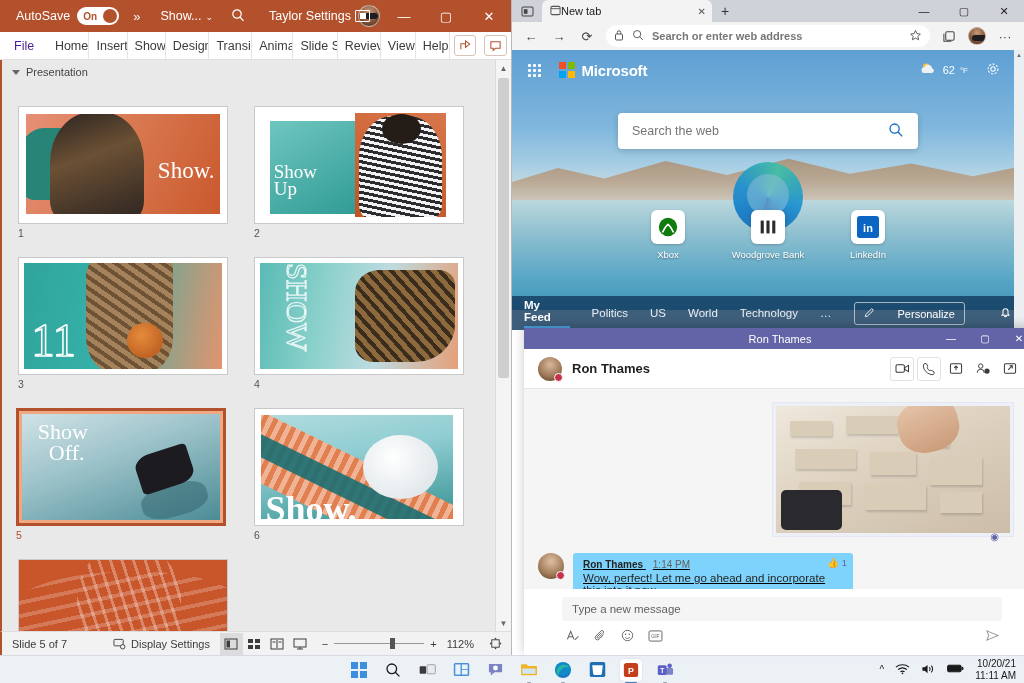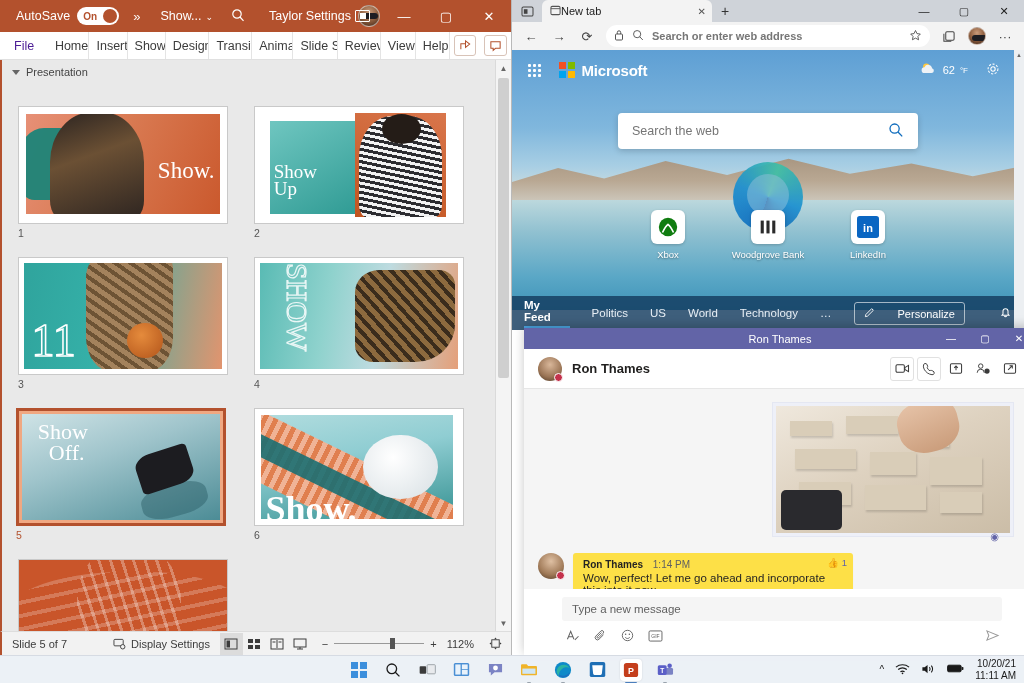--- a/index.html
+++ b/index.html
@@ -261,22 +261,22 @@
   .blk{ position:absolute; background:#d9cdb8; box-shadow:1px 2px 2px rgba(0,0,0,.15);}
   .hand{ position:absolute; right:22%; top:-4%; width:26%; height:40%;
     background:linear-gradient(170deg,#e6c3a8,#c99b79); border-radius:38% 38% 45% 45%; transform:rotate(-14deg);}
   .cam{ position:absolute; left:2%; bottom:2%; width:26%; height:32%; background:#2a2a2e; border-radius:5px;}
   .seen-eye{ position:absolute; right:14px; bottom:-6px; font-size:10px; color:#6264a7;}
   .chatrow{ position:absolute; left:14px; right:14px; top:164px; display:flex; gap:9px;}
   .c-avatar{ width:26px; height:26px; border-radius:50%; flex:0 0 26px; position:relative;
     background:radial-gradient(circle at 50% 32%, #dfc0a3 0%, #a07a58 60%, #4f3924 100%);}
   .c-avatar .pres{ position:absolute; right:-1px; bottom:-1px; width:9px; height:9px;
     border-radius:50%; background:#c4314b; border:1.5px solid #fff;}
-  .bubble{ background:#fde047; border-radius:3px; padding:6px 10px 8px; position:relative;
-    box-shadow:0 1px 1px rgba(0,0,0,.08); max-width:280px;}
+  .bubble{ background:#7dd3fc; border-radius:3px; padding:6px 10px 8px; position:relative;
+    box-shadow:0 1px 1px rgba(0,0,0,.08); max-width:280px;text-decoration:underline;}
   .bmeta{ font-size:10px; color:#555; margin-bottom:2px;}
   .bmeta .bn{ font-weight:bold; color:#252423;}
   .bmeta .bt{ margin-left:7px; color:#616161;}
   .btext{ font-size:11.5px; color:#252423;}
   .reaction{ position:absolute; right:6px; top:4px; display:flex; align-items:center; gap:2px;
     font-size:9.5px; color:#6264a7;}
   .t-compose{ position:absolute; left:0; right:0; bottom:0; height:66px; background:#fff;
     padding:8px 34px 13px 38px;}
   .compose-box{ height:24px; background:#f5f5f5; border-radius:3px; display:flex; align-items:center;
     padding:0 10px; font-size:11.5px; color:#616161;}

